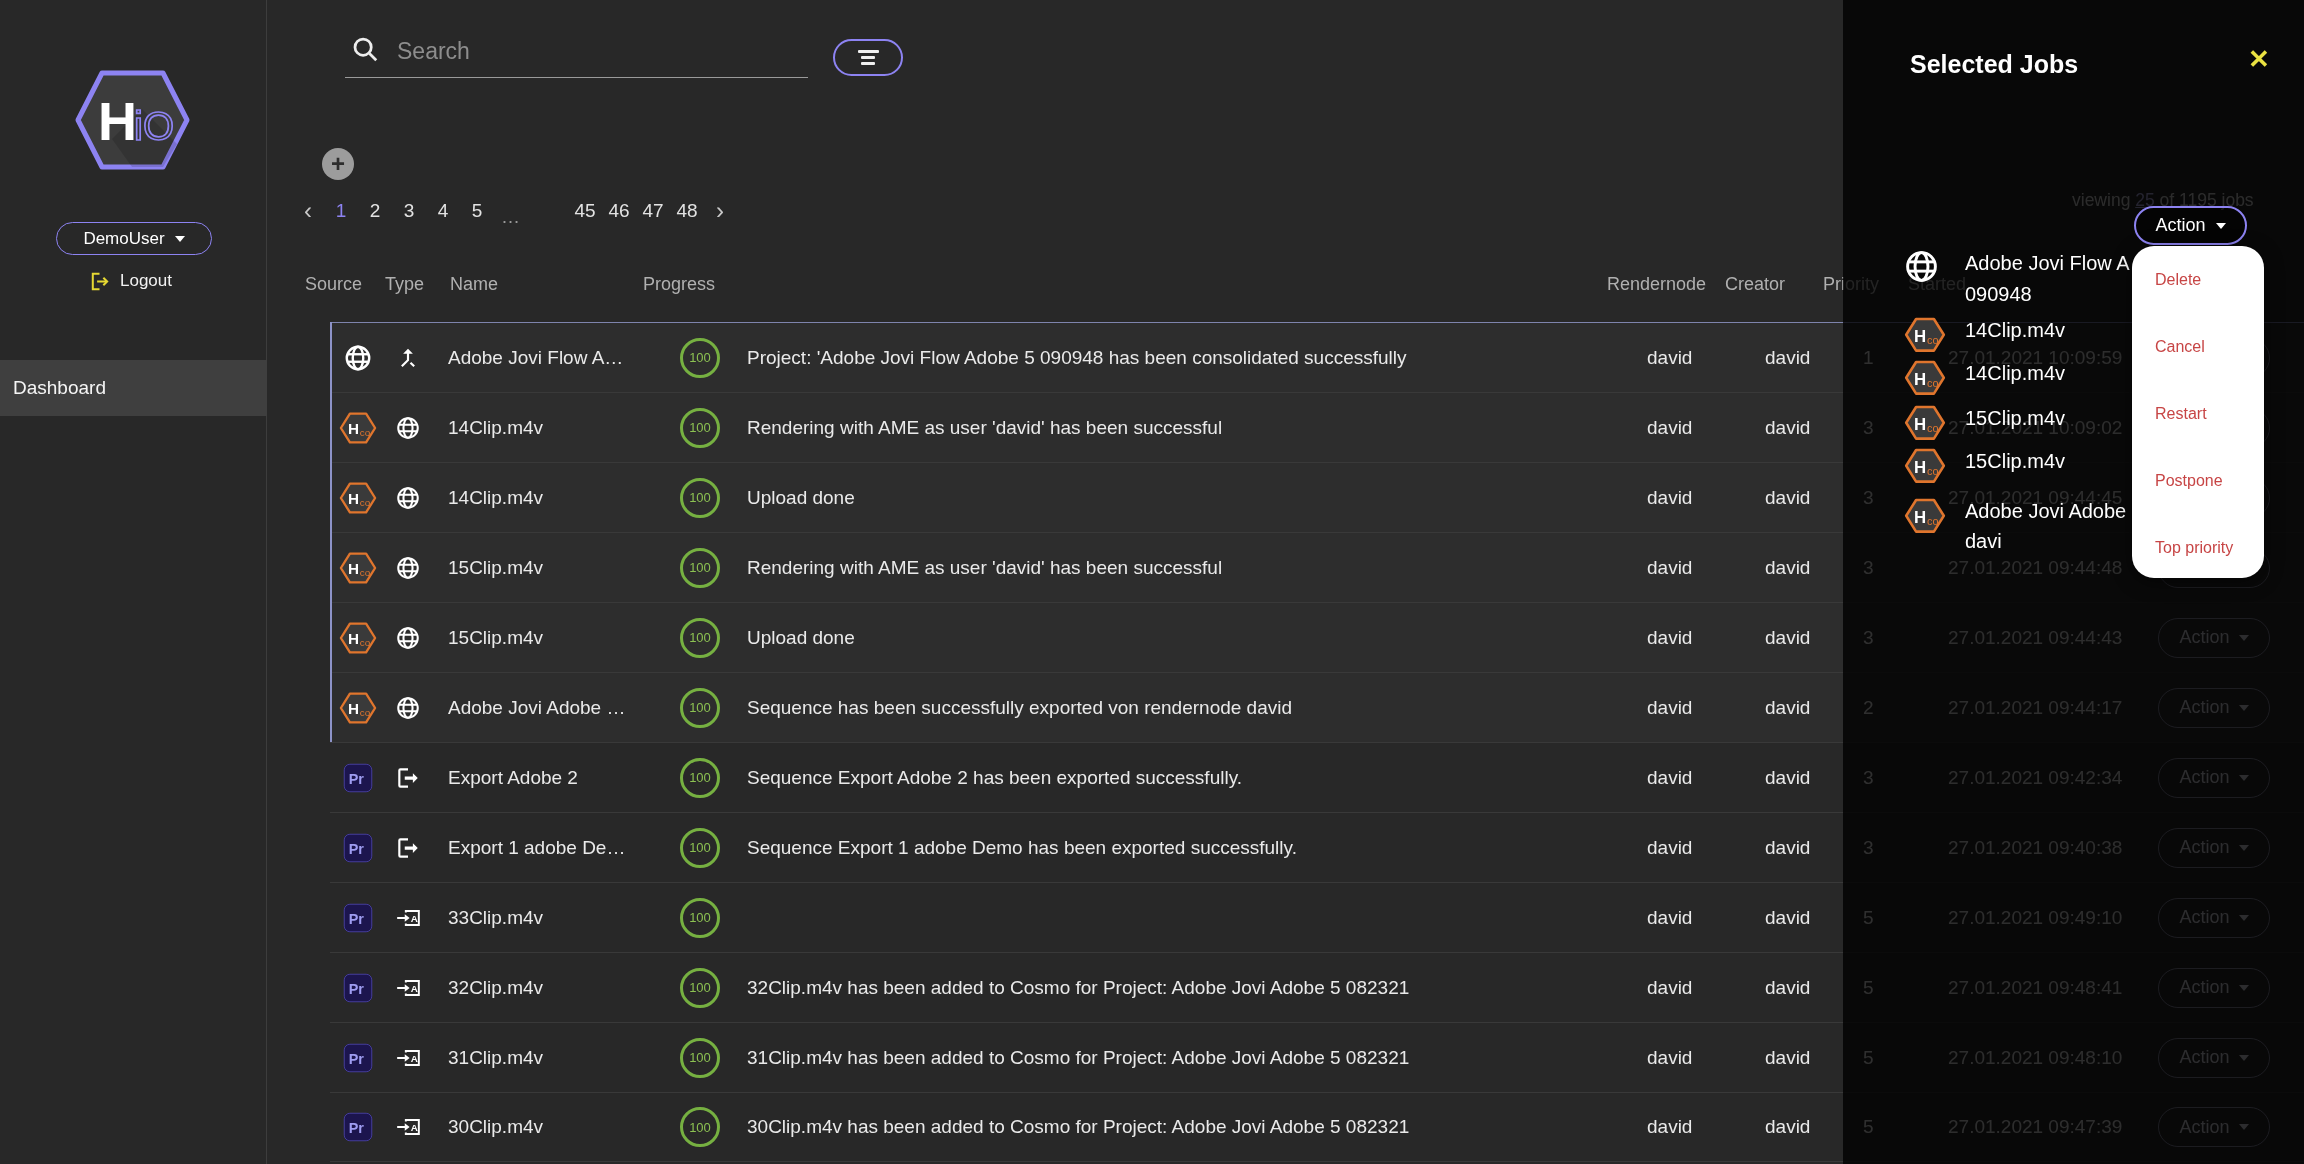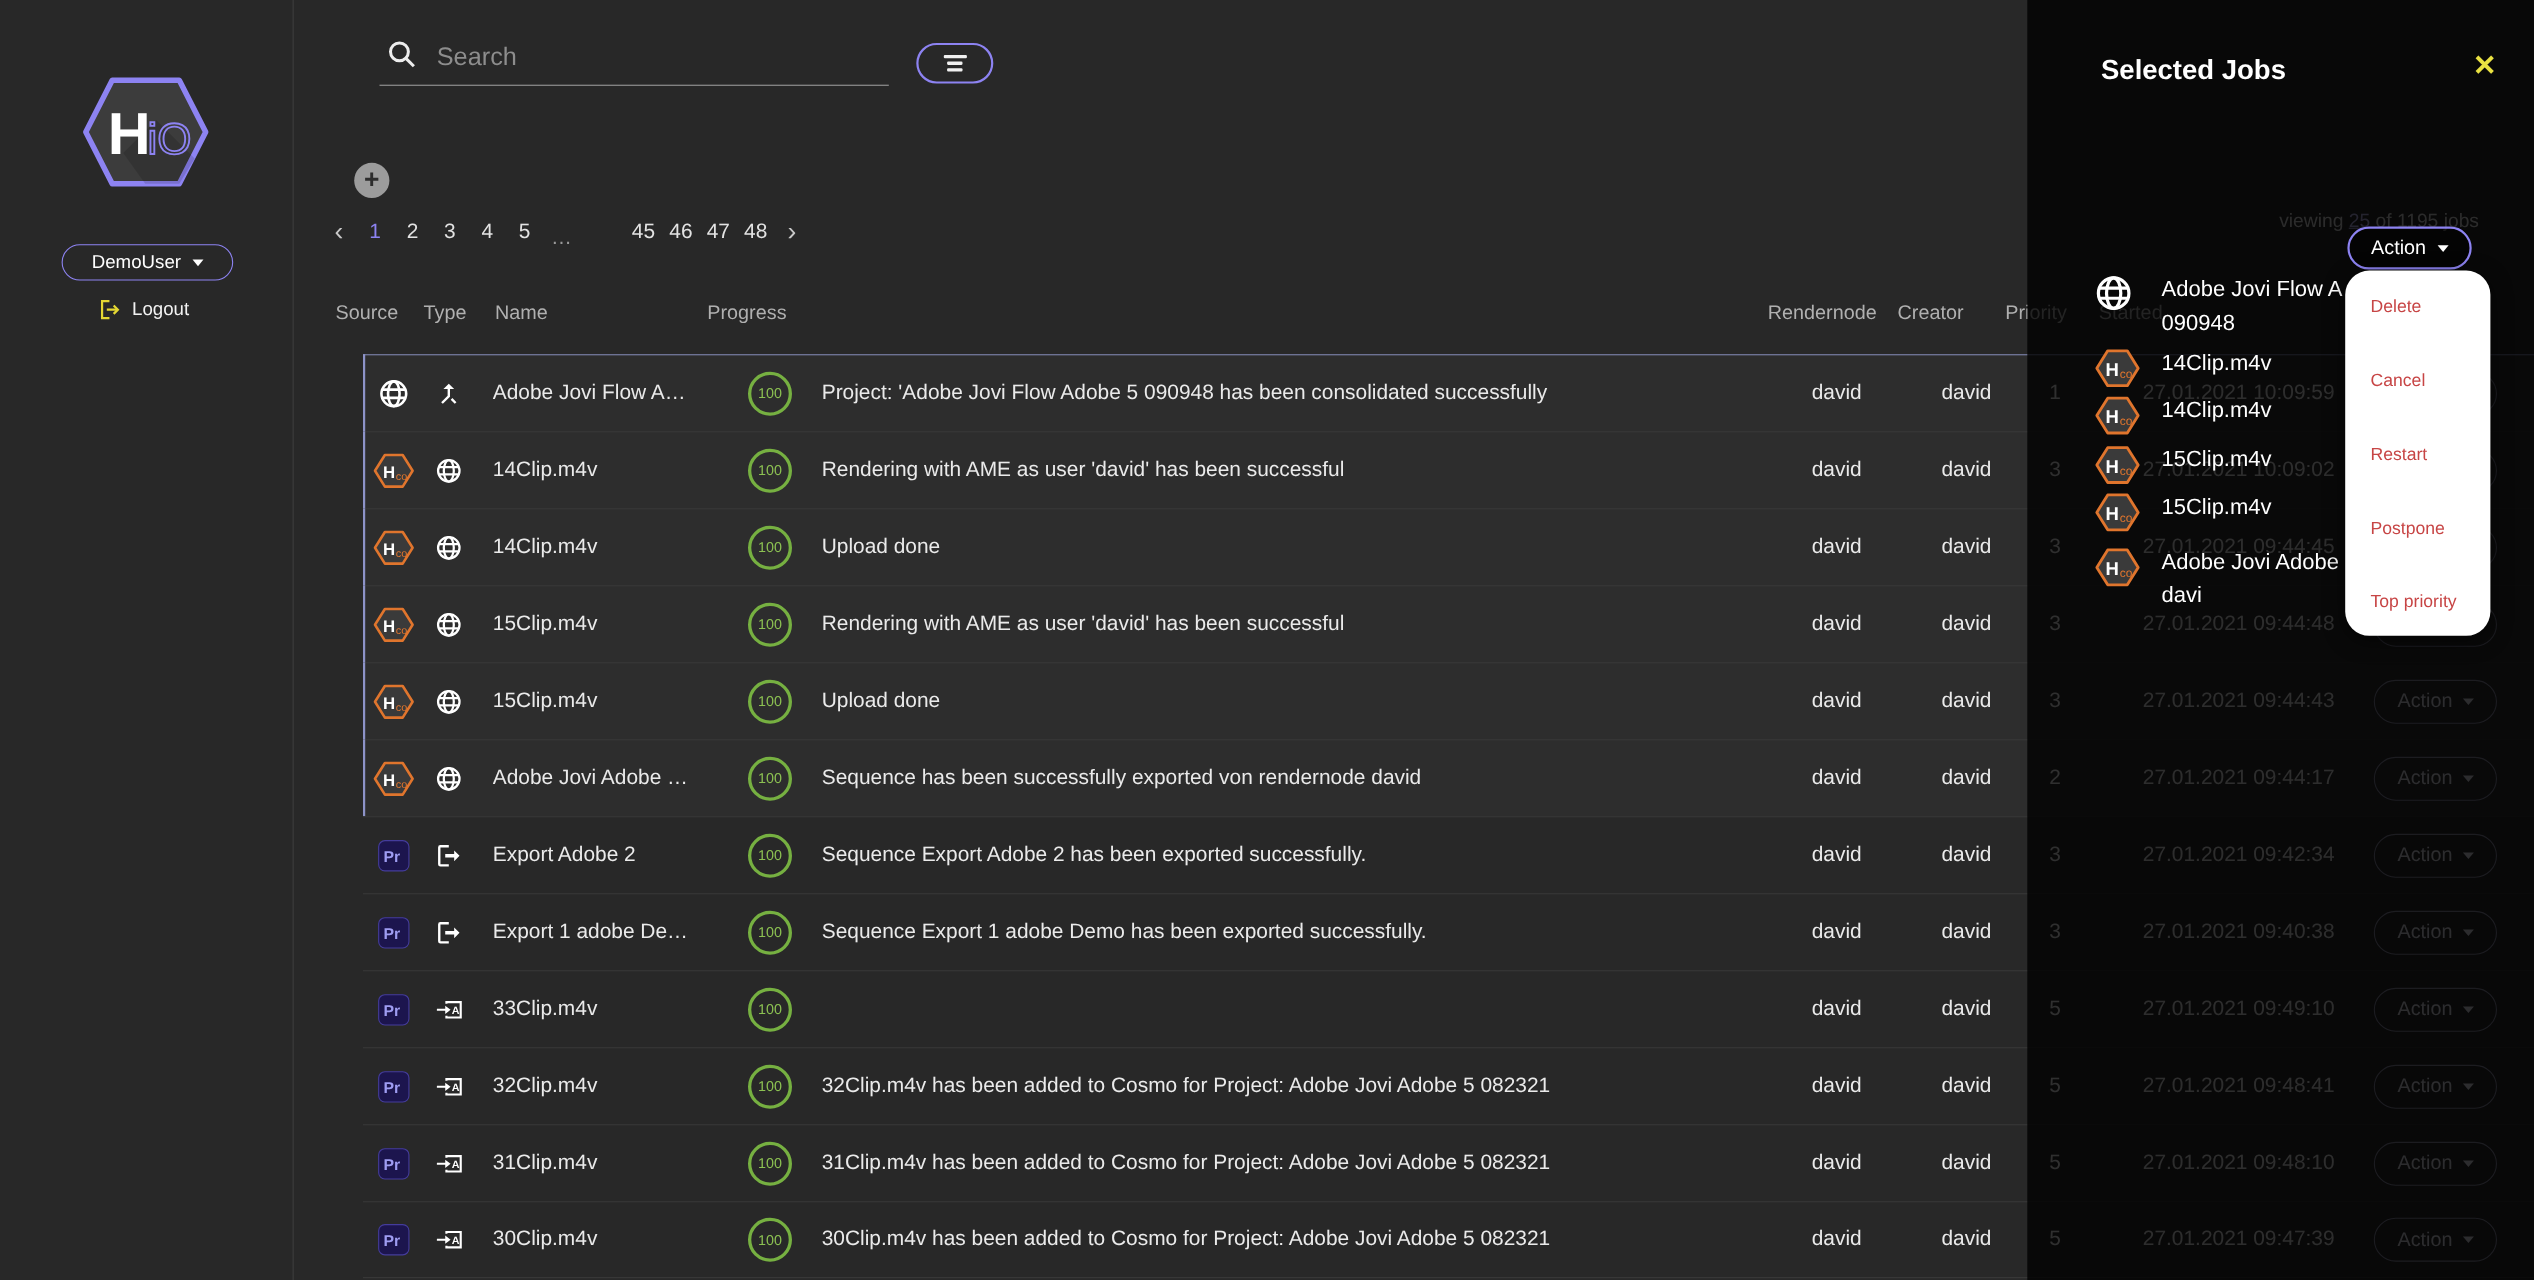--- a/index.html
+++ b/index.html
@@ -119,20 +119,23 @@
   </div>
   <div class="logout">
     <svg width="23" height="23" viewBox="0 0 24 24">
       <g fill="none" stroke="#e5d833" stroke-width="2.1">
         <path d="M12 4H5v16h7"></path>
           <path d="M16 8l4 4-4 4"></path>
           <path d="M9.5 12H19.5"></path>
       </g>
     </svg>
     <span>Logout</span>
+  </div>
+  <div class="nav-item">
+    <span>Dashboard</span>
   </div>
 </div>
 
 <div class="search-wrap">
   <svg width="30" height="30" viewBox="0 0 24 24">
     <g fill="none" stroke="#ededed" stroke-width="2.2">
       <circle cx="10.5" cy="10.5" r="6.5"></circle>
         <line x1="15.6" y1="15.6" x2="21" y2="21"></line>
     </g>
   </svg>

